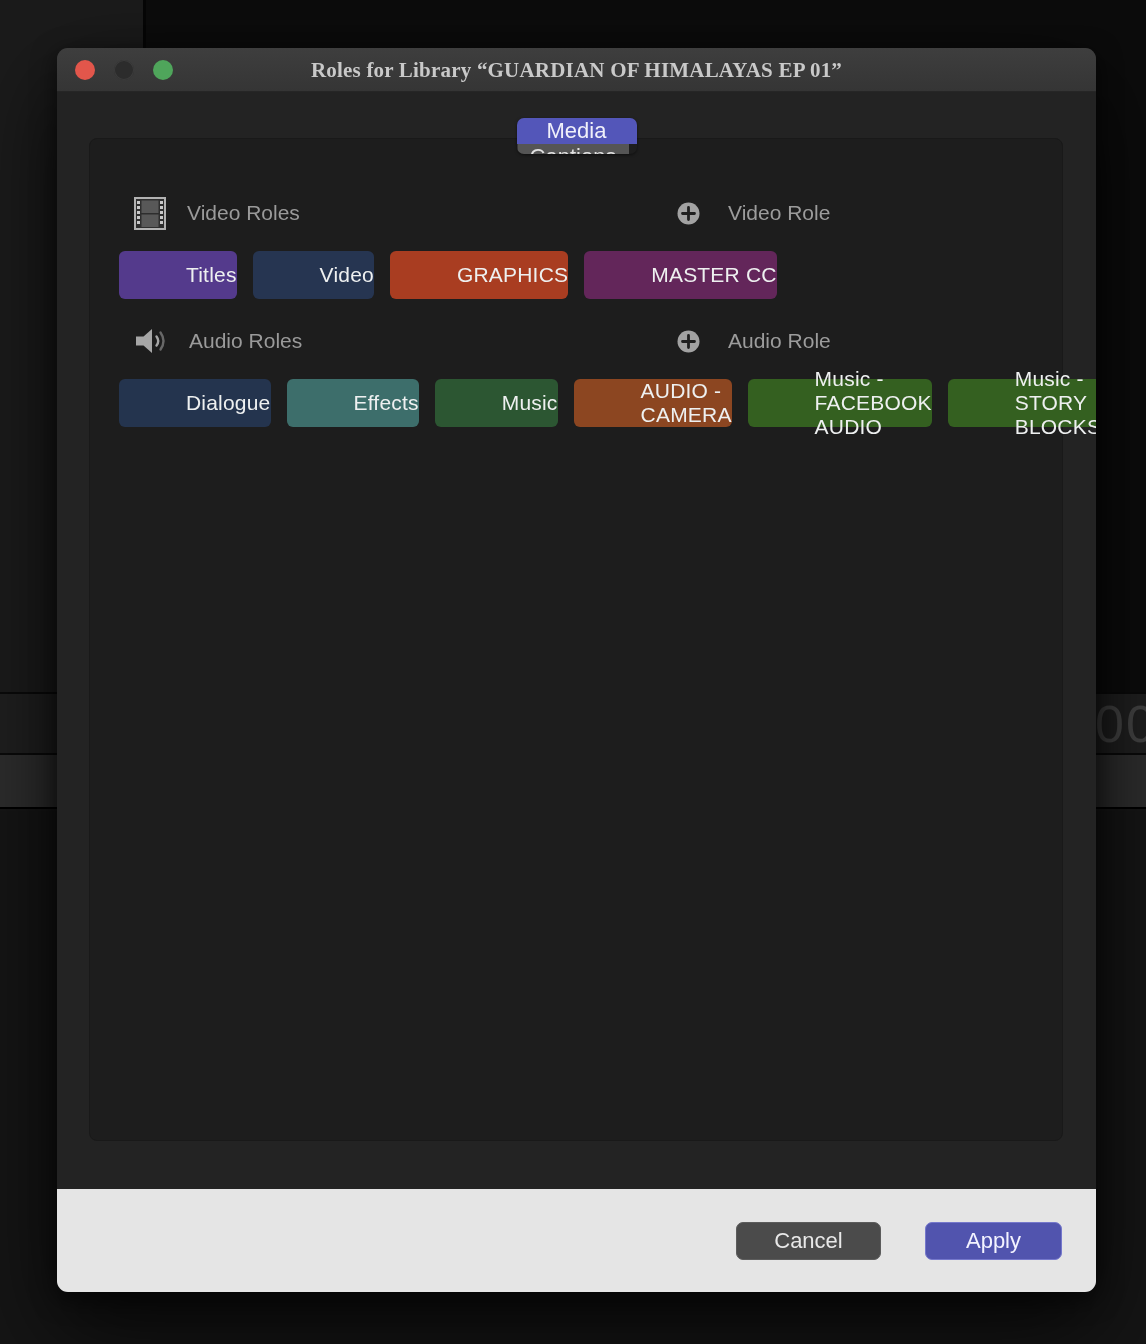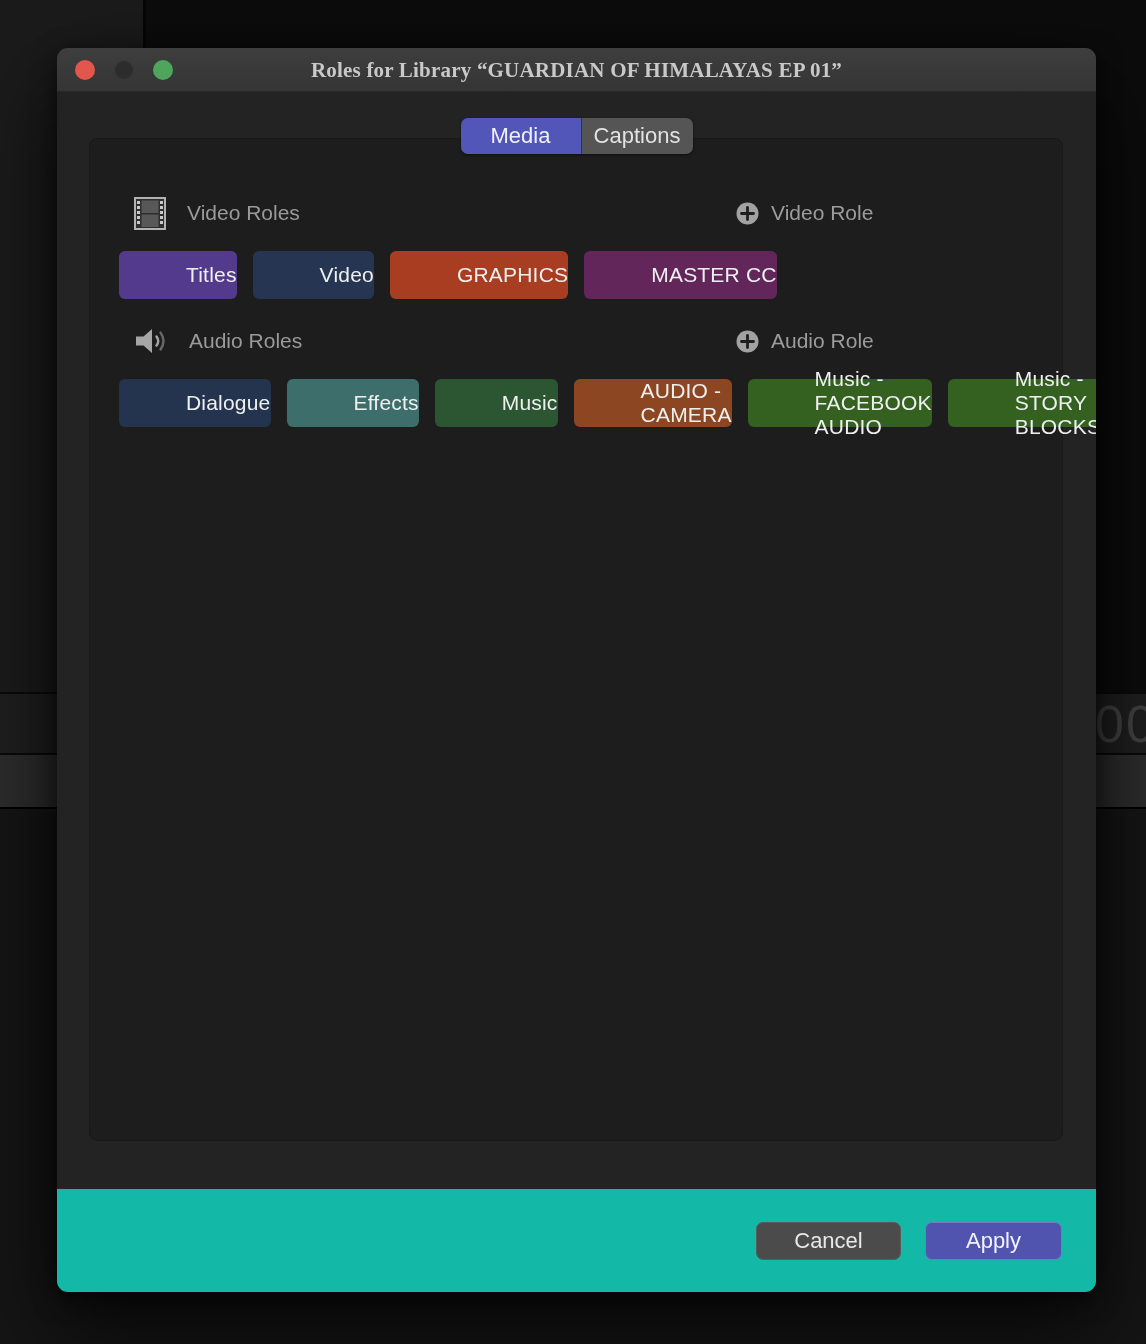--- a/index.html
+++ b/index.html
@@ -38,58 +38,58 @@
   .light.gray { box-shadow:inset 0 0 0 1px #3c3c3c; }
   .title {
     position:absolute; left:0; right:0; top:0; height:44px;
     display:flex; align-items:center; justify-content:center;
     color:#c9c9c9; font-size:21px; font-weight:700; letter-spacing:.2px;font-family:Liberation Serif, serif;
   }
 
   
   .tabbar { position:absolute; top:70px; left:0; right:0; display:flex; justify-content:center; z-index:3; }
   .segmented { display:flex; height:36px; border-radius:7px; overflow:hidden;
-               box-shadow:0 1px 3px rgba(0,0,0,.5); }
+               box-shadow:0 1px 3px rgba(0,0,0,.5);flex-direction:column; }
   .seg { display:flex; align-items:center; justify-content:center;
          font-size:22px; cursor:default; }
   .seg-media    { width:120px; color:#f0f0fa; font-weight:400; }
   .seg-captions { width:112px; background:#555555; color:#e2e2e2; border-left:1px solid rgba(0,0,0,.35); }
 
   
   .panel {
     position:absolute; left:32px; top:90px; width:974px; height:1003px;
     background:#1d1d1d; border:1px solid #191919; border-radius:8px;
     padding-top:50px; z-index:1;
   }
   .section-header {
     position:relative; height:48px; margin:0 30px;
     display:flex; align-items:center; padding-left:14px;
   }
   .section-header.audio { margin-top:18px; }
   .section-icon { display:inline-flex; margin-right:21px; }
   .section-title { color:#9a9a9a; font-size:21px; }
   .add-btn {
-    position:absolute; left:616px; top:0; height:48px;
-    display:flex; align-items:center; gap:12px; cursor:default;
+    position:absolute; left:557px; top:0; height:48px;
+    display:flex; align-items:center; gap:28px; cursor:default;
   }
   .add-label { color:#9c9c9c; font-size:21px; }
 
   .role-list { margin:14px 29px 0; display:flex; flex-direction:row; gap:16px; }
   .role-bar {
     height:48px; border-radius:6px; display:flex; align-items:center;
     padding-left:67px; font-size:21px; font-weight:400; color:#eef0f0;
     letter-spacing:.2px;
   }
 
   
   .footer {
     position:absolute; left:0; right:0; bottom:0; height:103px;
-    background:#14b8a6;
+    background:#e5e5e5;
     display:flex; align-items:center; justify-content:flex-end;
-    gap:24px; padding-right:34px;
+    gap:44px; padding-right:34px;
   }
   .btn {
     height:38px; border-radius:7px; font-size:22px;
     font-family:"Liberation Sans","DejaVu Sans",sans-serif;
     display:flex; align-items:center; justify-content:center; cursor:default;
   }
   .btn.cancel { width:145px; background:#4b4b4b; border:1px solid #5c5c5c; color:#e8e8e8; }
   .btn.apply  { width:137px; border:1px solid #7578cc; color:#f3f3ff; }
 </style>
 </head>

